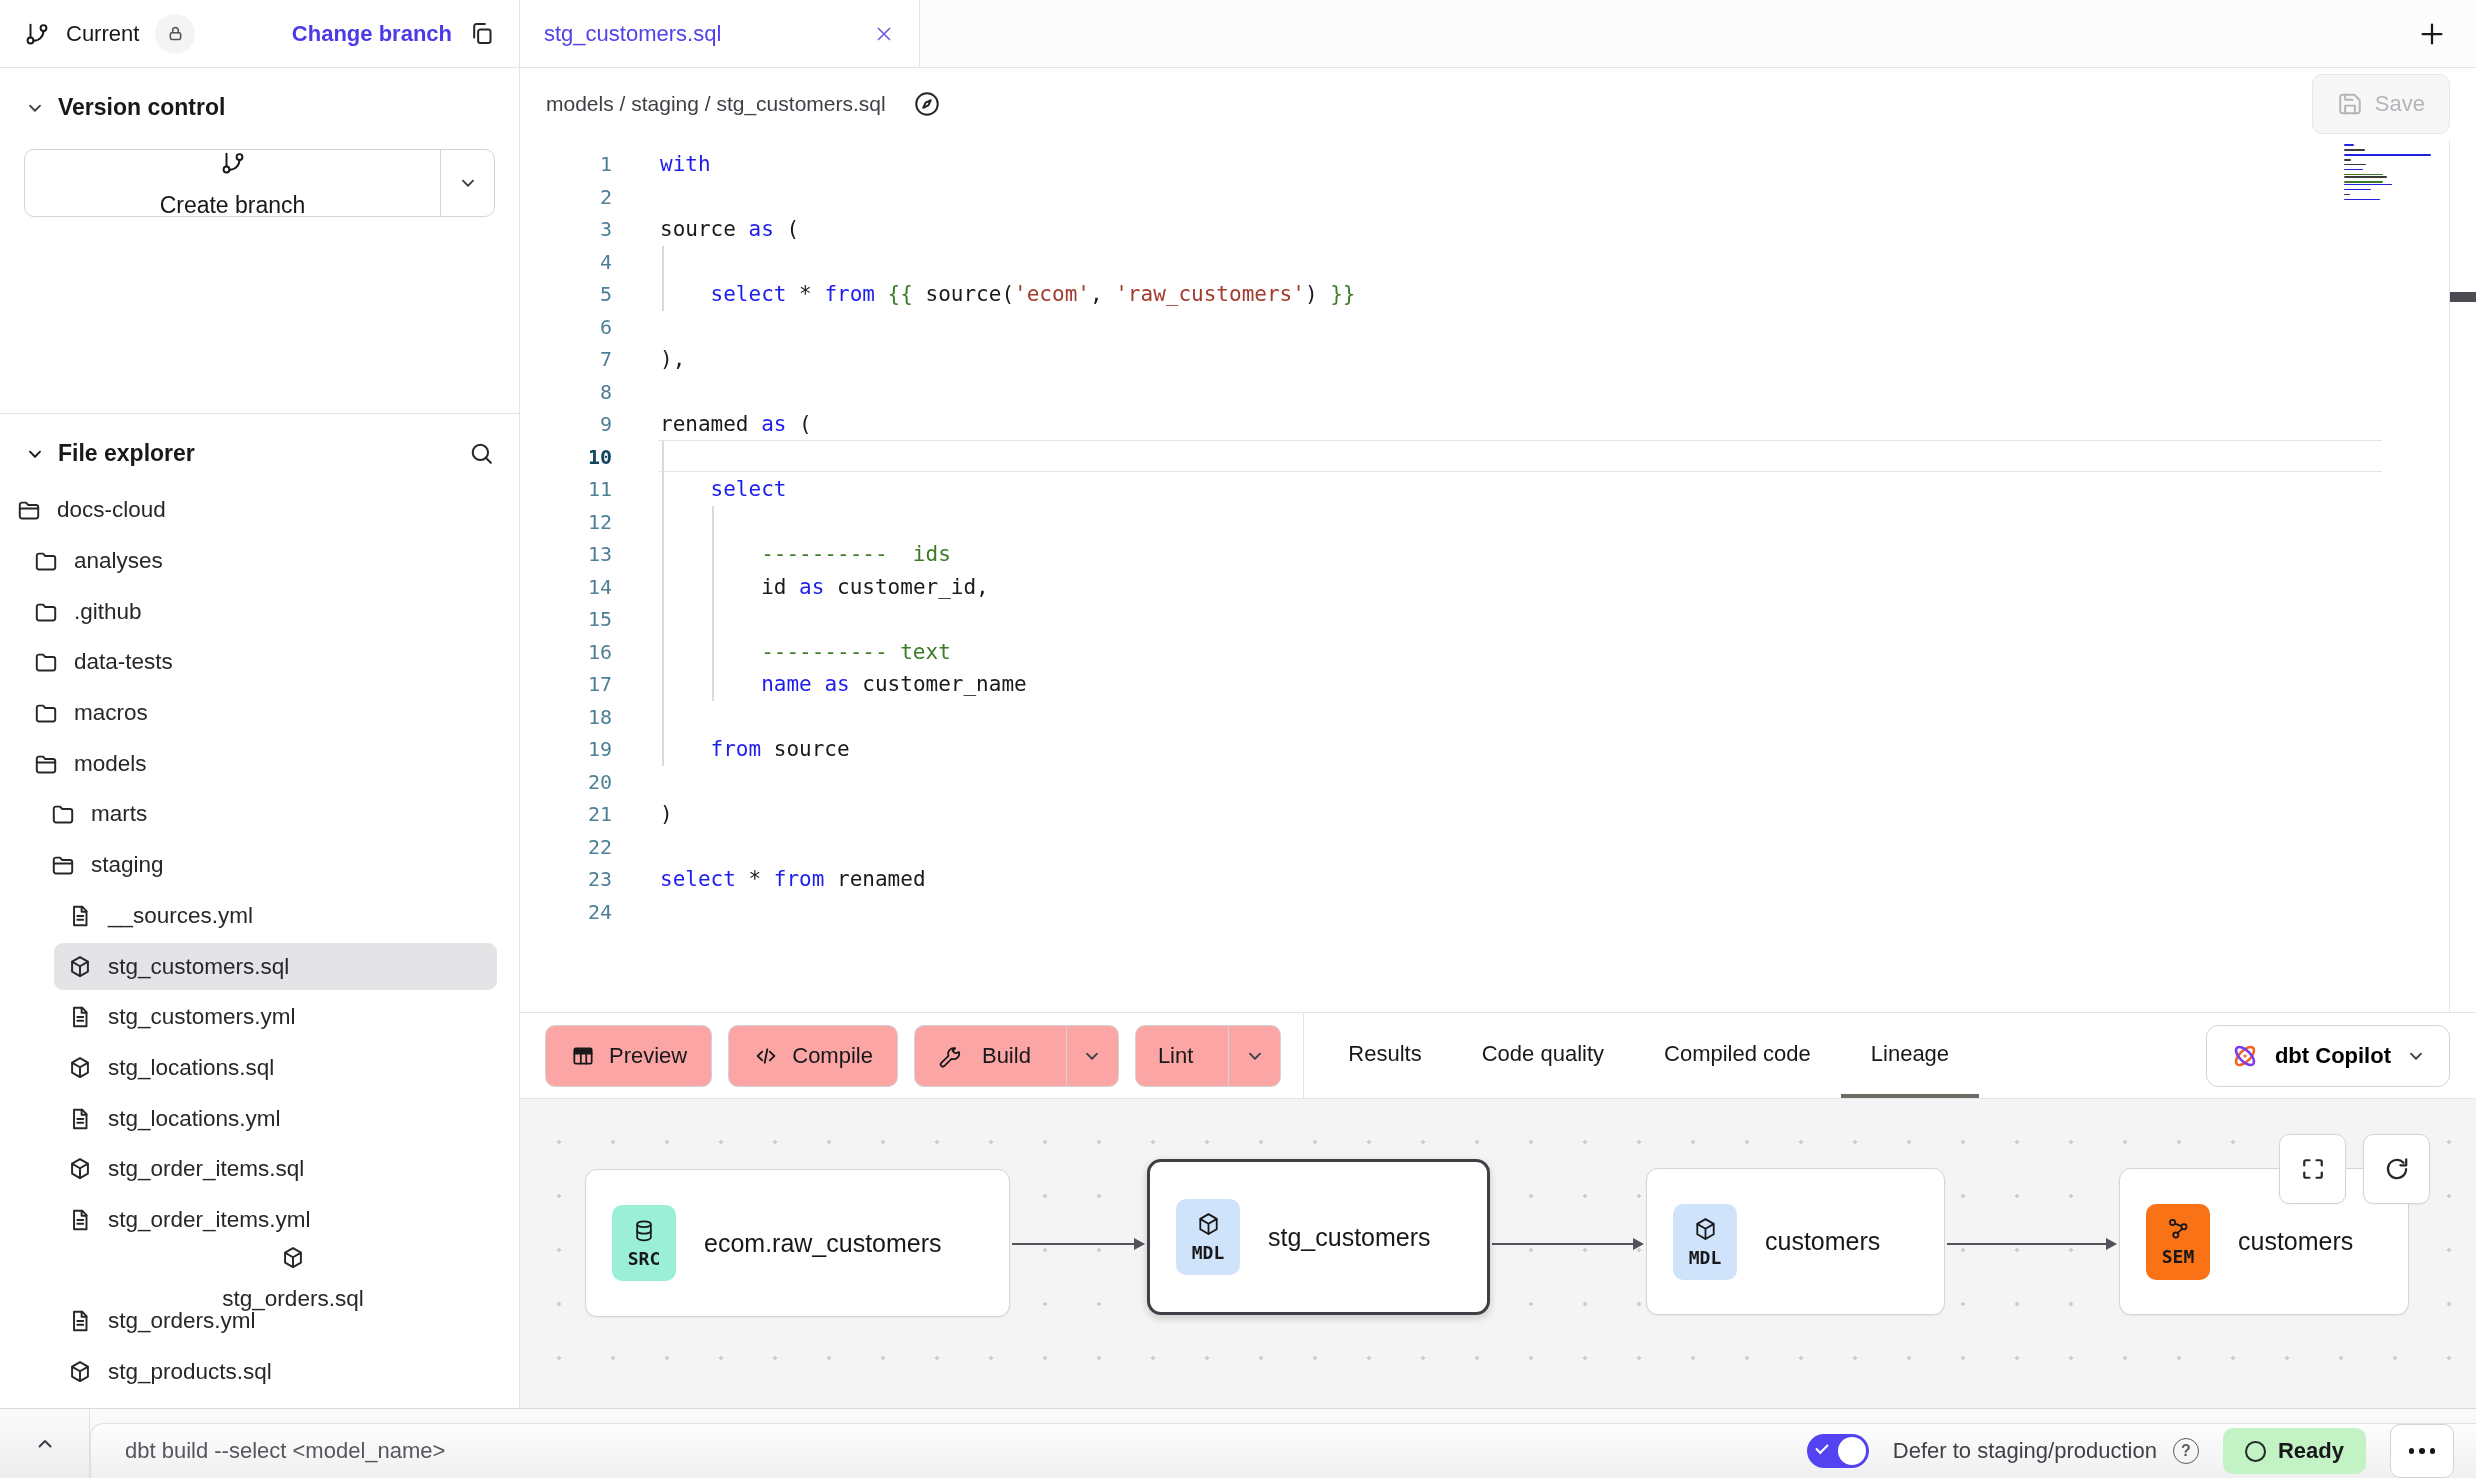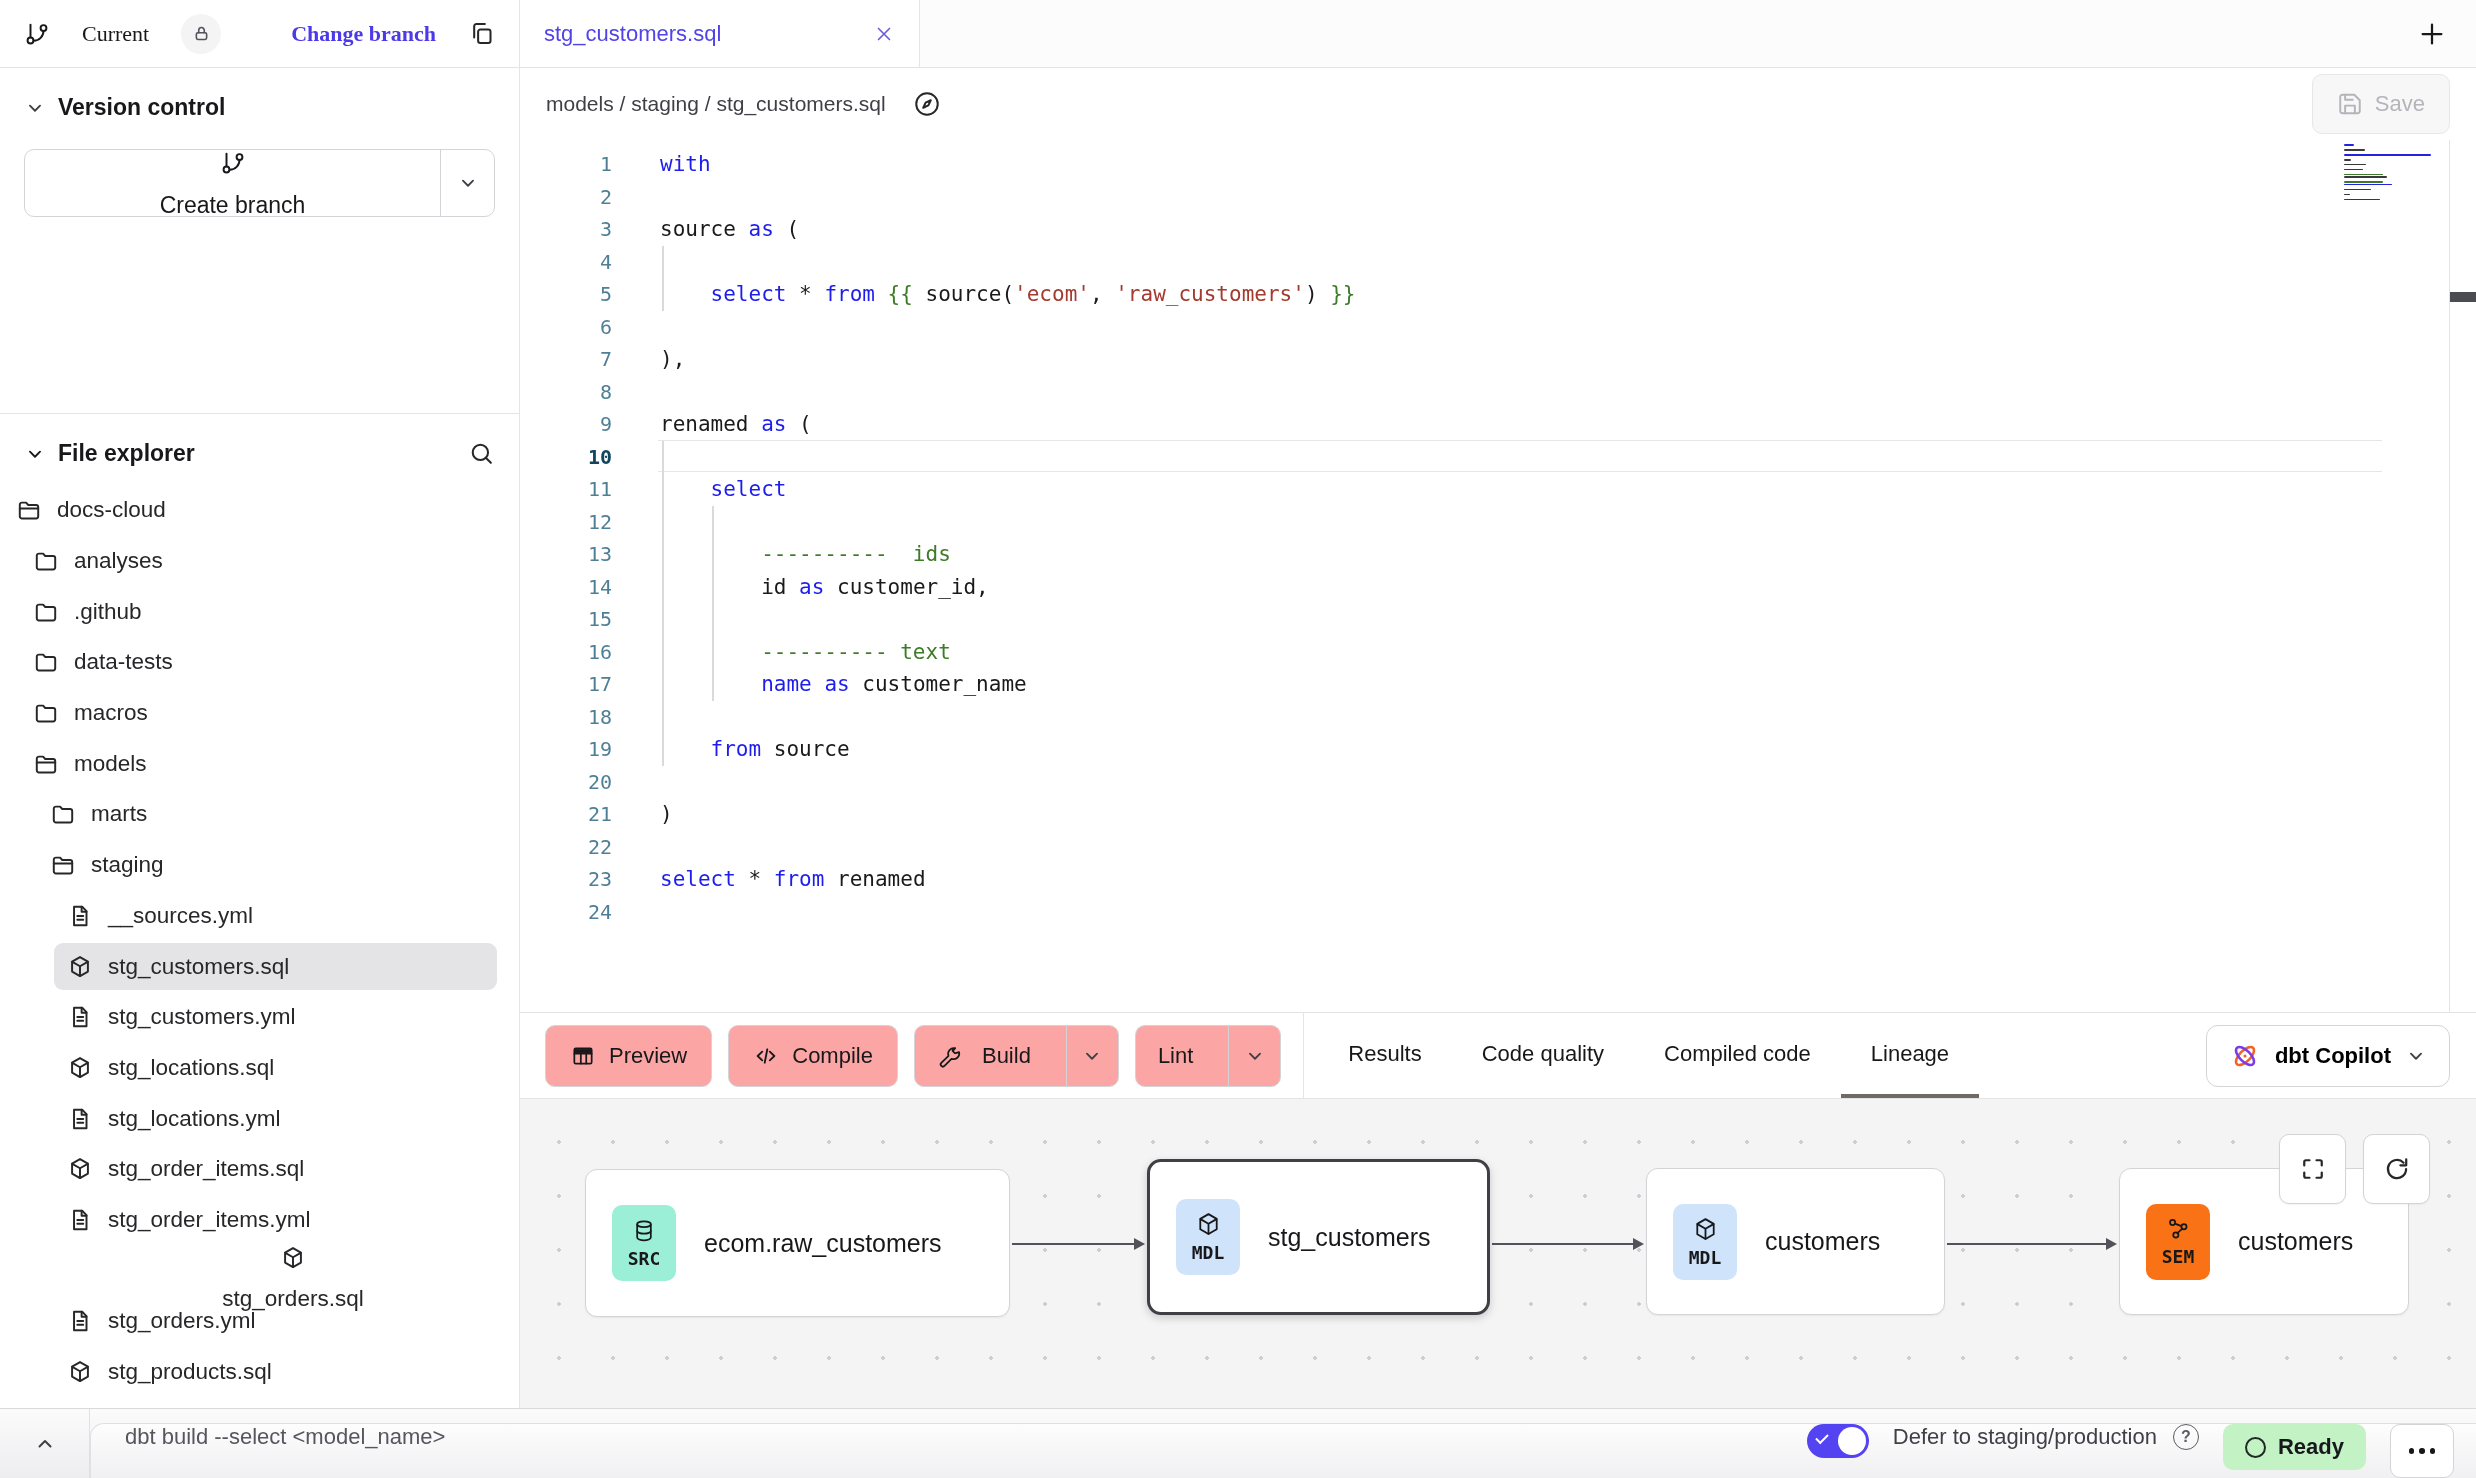--- a/index.html
+++ b/index.html
@@ -3,21 +3,21 @@
 <meta charset="utf-8">
 <style>
   * { margin:0; padding:0; box-sizing:border-box; }
   html,body { width:2476px; height:1478px; overflow:hidden; }
   body { font-family:"Liberation Sans", sans-serif; color:#18181b; background:#fff; }
   .app { width:2476px; height:1478px; display:flex; flex-direction:column; }
   .workspace { flex:1; display:flex; min-height:0; }
 
   
   .sidebar { width:520px; border-right:1px solid #e4e4e7; display:flex; flex-direction:column; background:#fff; }
-  .branch-row { height:68px; border-bottom:1px solid #e4e4e7; display:flex; align-items:center; padding:0 24px; gap:32px;font-family:Liberation Serif, serif; }
+  .branch-row { height:68px; border-bottom:1px solid #e4e4e7; display:flex; align-items:center; padding:0 24px; gap:16px; }
   .branch-row .label { font-size:22px; }
   .lock-chip { width:40px; height:40px; border-radius:50%; background:#f4f4f5; display:flex; align-items:center; justify-content:center; color:#52525b; }
   .spacer { flex:1; }
   .link { color:#4c3ae8; font-weight:700; font-size:22px; text-decoration:none; cursor:pointer; }
   .icbtn { background:none; border:none; cursor:pointer; color:#27272a; display:flex; align-items:center; }
 
   .vc-section { height:346px; border-bottom:1px solid #e4e4e7; padding:26px 24px 0 24px; }
   .section-header { display:flex; align-items:center; gap:12px; font-size:23px; font-weight:700; color:#18181b; }
   .section-header .ic { color:#3f3f46; }
   .split-btn { margin-top:28px; height:68px; border:1.5px solid #d4d4d8; border-radius:10px; background:#fff; display:flex; align-items:stretch; overflow:hidden; }
@@ -84,21 +84,21 @@
   .lcontrols { position:absolute; top:35px; right:46px; display:flex; gap:17px; }
   .lc-group { height:70px; background:#fff; border:1.5px solid #d4d4d8; border-radius:10px; display:flex; align-items:stretch; overflow:hidden; box-shadow:0 1px 2px rgba(0,0,0,.05); }
   .lc-input { width:347px; display:flex; align-items:center; padding:0 24px; font-size:22px; color:#18181b; }
   .lc-btn { border-left:1.5px solid #d4d4d8; display:flex; align-items:center; padding:0 28px; font-size:22px; cursor:pointer; }
   .lc-icon { width:67px; height:70px; background:#fff; border:1.5px solid #d4d4d8; border-radius:10px; display:flex; align-items:center; justify-content:center; color:#27272a; cursor:pointer; box-shadow:0 1px 2px rgba(0,0,0,.05); }
   .lc-icon.fs { margin-left:19px; }
 
   
   .statusbar { height:70px; border-top:1px solid #d9d9de; background:linear-gradient(180deg,#fbfbfc,#ededef); display:flex; align-items:stretch; }
   .chev-cell { width:90px; display:flex; align-items:center; justify-content:center; color:#3f3f46; border-right:1px solid #e0e0e4; cursor:pointer; }
-  .command { flex:1; display:flex; padding-left:34px; gap:24px; background:linear-gradient(180deg,#fdfdfd,#f0f0f2); border-top-left-radius:14px; margin-top:14px; border-left:1px solid #e0e0e4; border-top:1px solid #e0e0e4; }
+  .command { flex:1; display:flex; align-items:center; padding-left:34px; gap:24px; background:linear-gradient(180deg,#fdfdfd,#f0f0f2); border-top-left-radius:14px; margin-top:14px; border-left:1px solid #e0e0e4; border-top:1px solid #e0e0e4; }
   .cmd-text { font-size:22px; color:#56565e; flex:1; cursor:text; }
   .toggle { width:62px; height:34px; border-radius:17px; background:#5443f0; position:relative; cursor:pointer; flex:none; }
   .toggle .knob { position:absolute; top:3px; right:3px; width:28px; height:28px; border-radius:50%; background:#fff; }
   .toggle .check { position:absolute; left:9px; top:10px; width:12px; height:7px; border-left:2.5px solid #fff; border-bottom:2.5px solid #fff; transform:rotate(-45deg); }
   .defer-label { font-size:22px; color:#3f3f46; }
   .help { width:26px; height:26px; border:1.7px solid #5b5b63; border-radius:50%; color:#5b5b63; font-size:16px; font-weight:700; display:flex; align-items:center; justify-content:center; margin-left:-8px; }
   .ready { height:46px; background:#c3f3c5; border-radius:10px; display:flex; align-items:center; gap:12px; padding:0 22px; font-size:22px; font-weight:700; color:#17181c; }
   .ready .dot { width:21px; height:21px; border:2.3px solid #1f2a22; border-radius:50%; }
   .more { width:64px; height:54px; background:#fff; border:1.5px solid #d4d4d8; border-radius:10px; display:flex; align-items:center; justify-content:center; gap:5px; margin-right:22px; cursor:pointer; }
   .more i { width:5.5px; height:5.5px; border-radius:50%; background:#18181b; }

